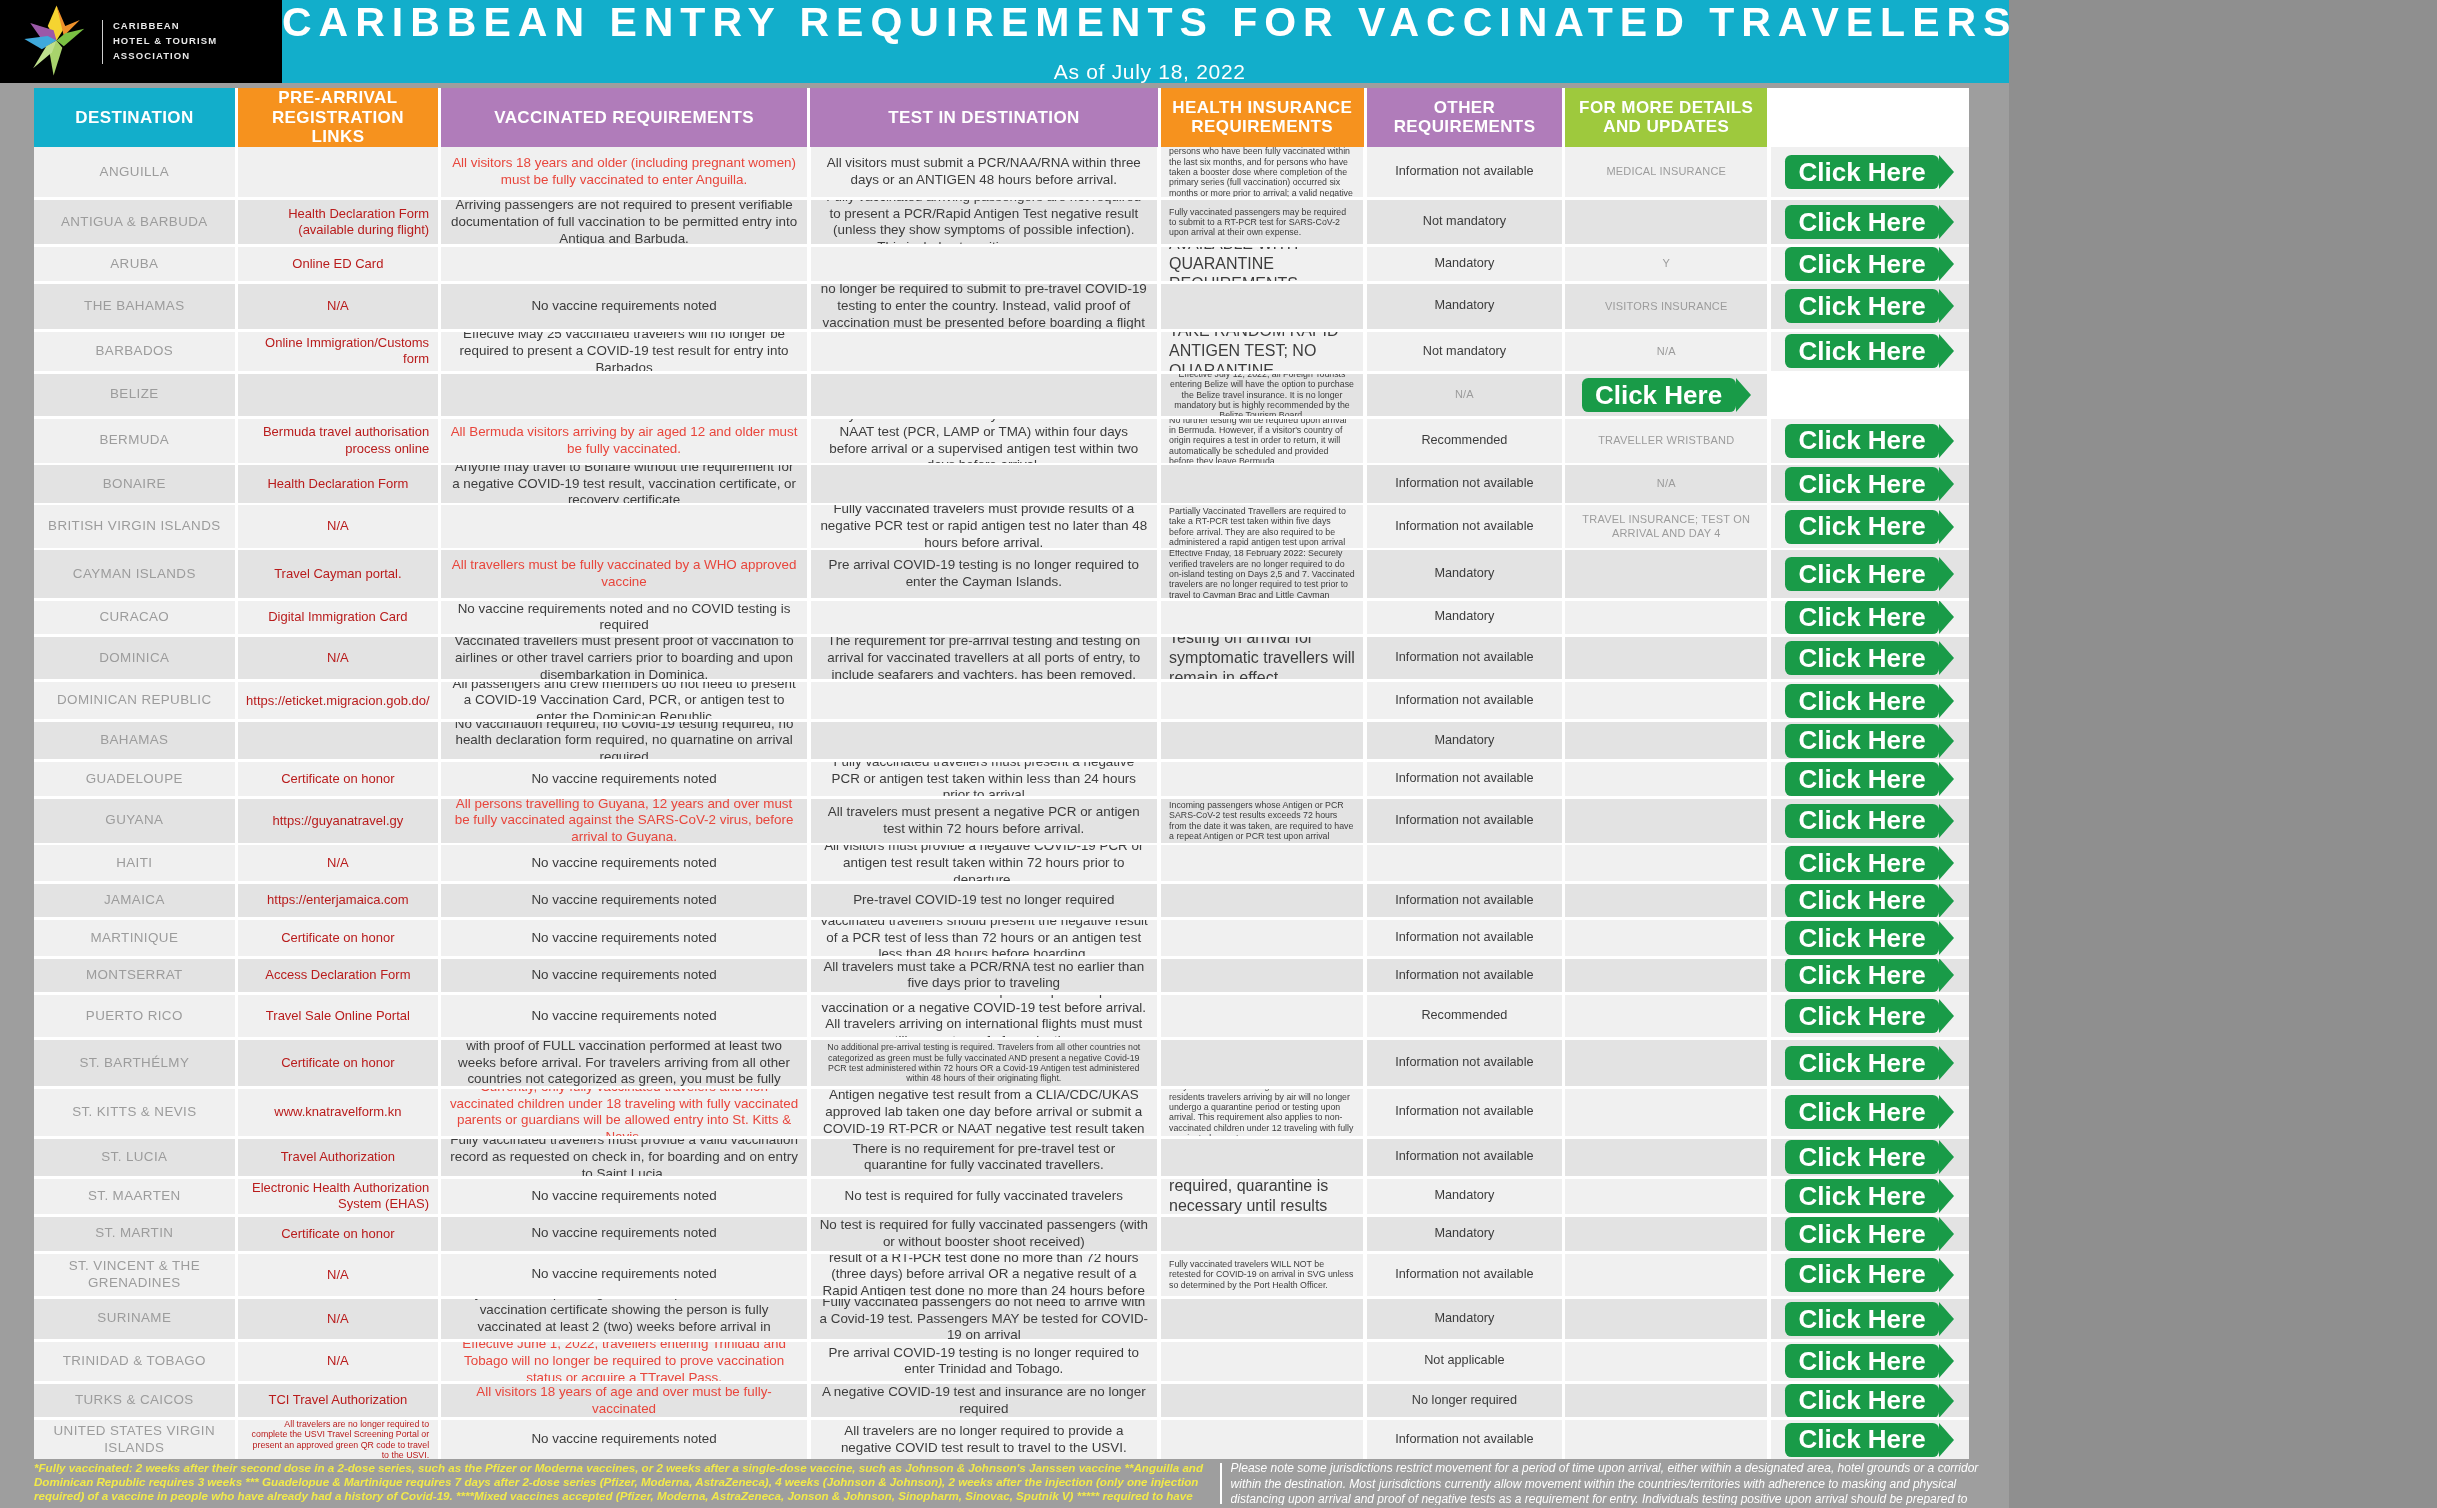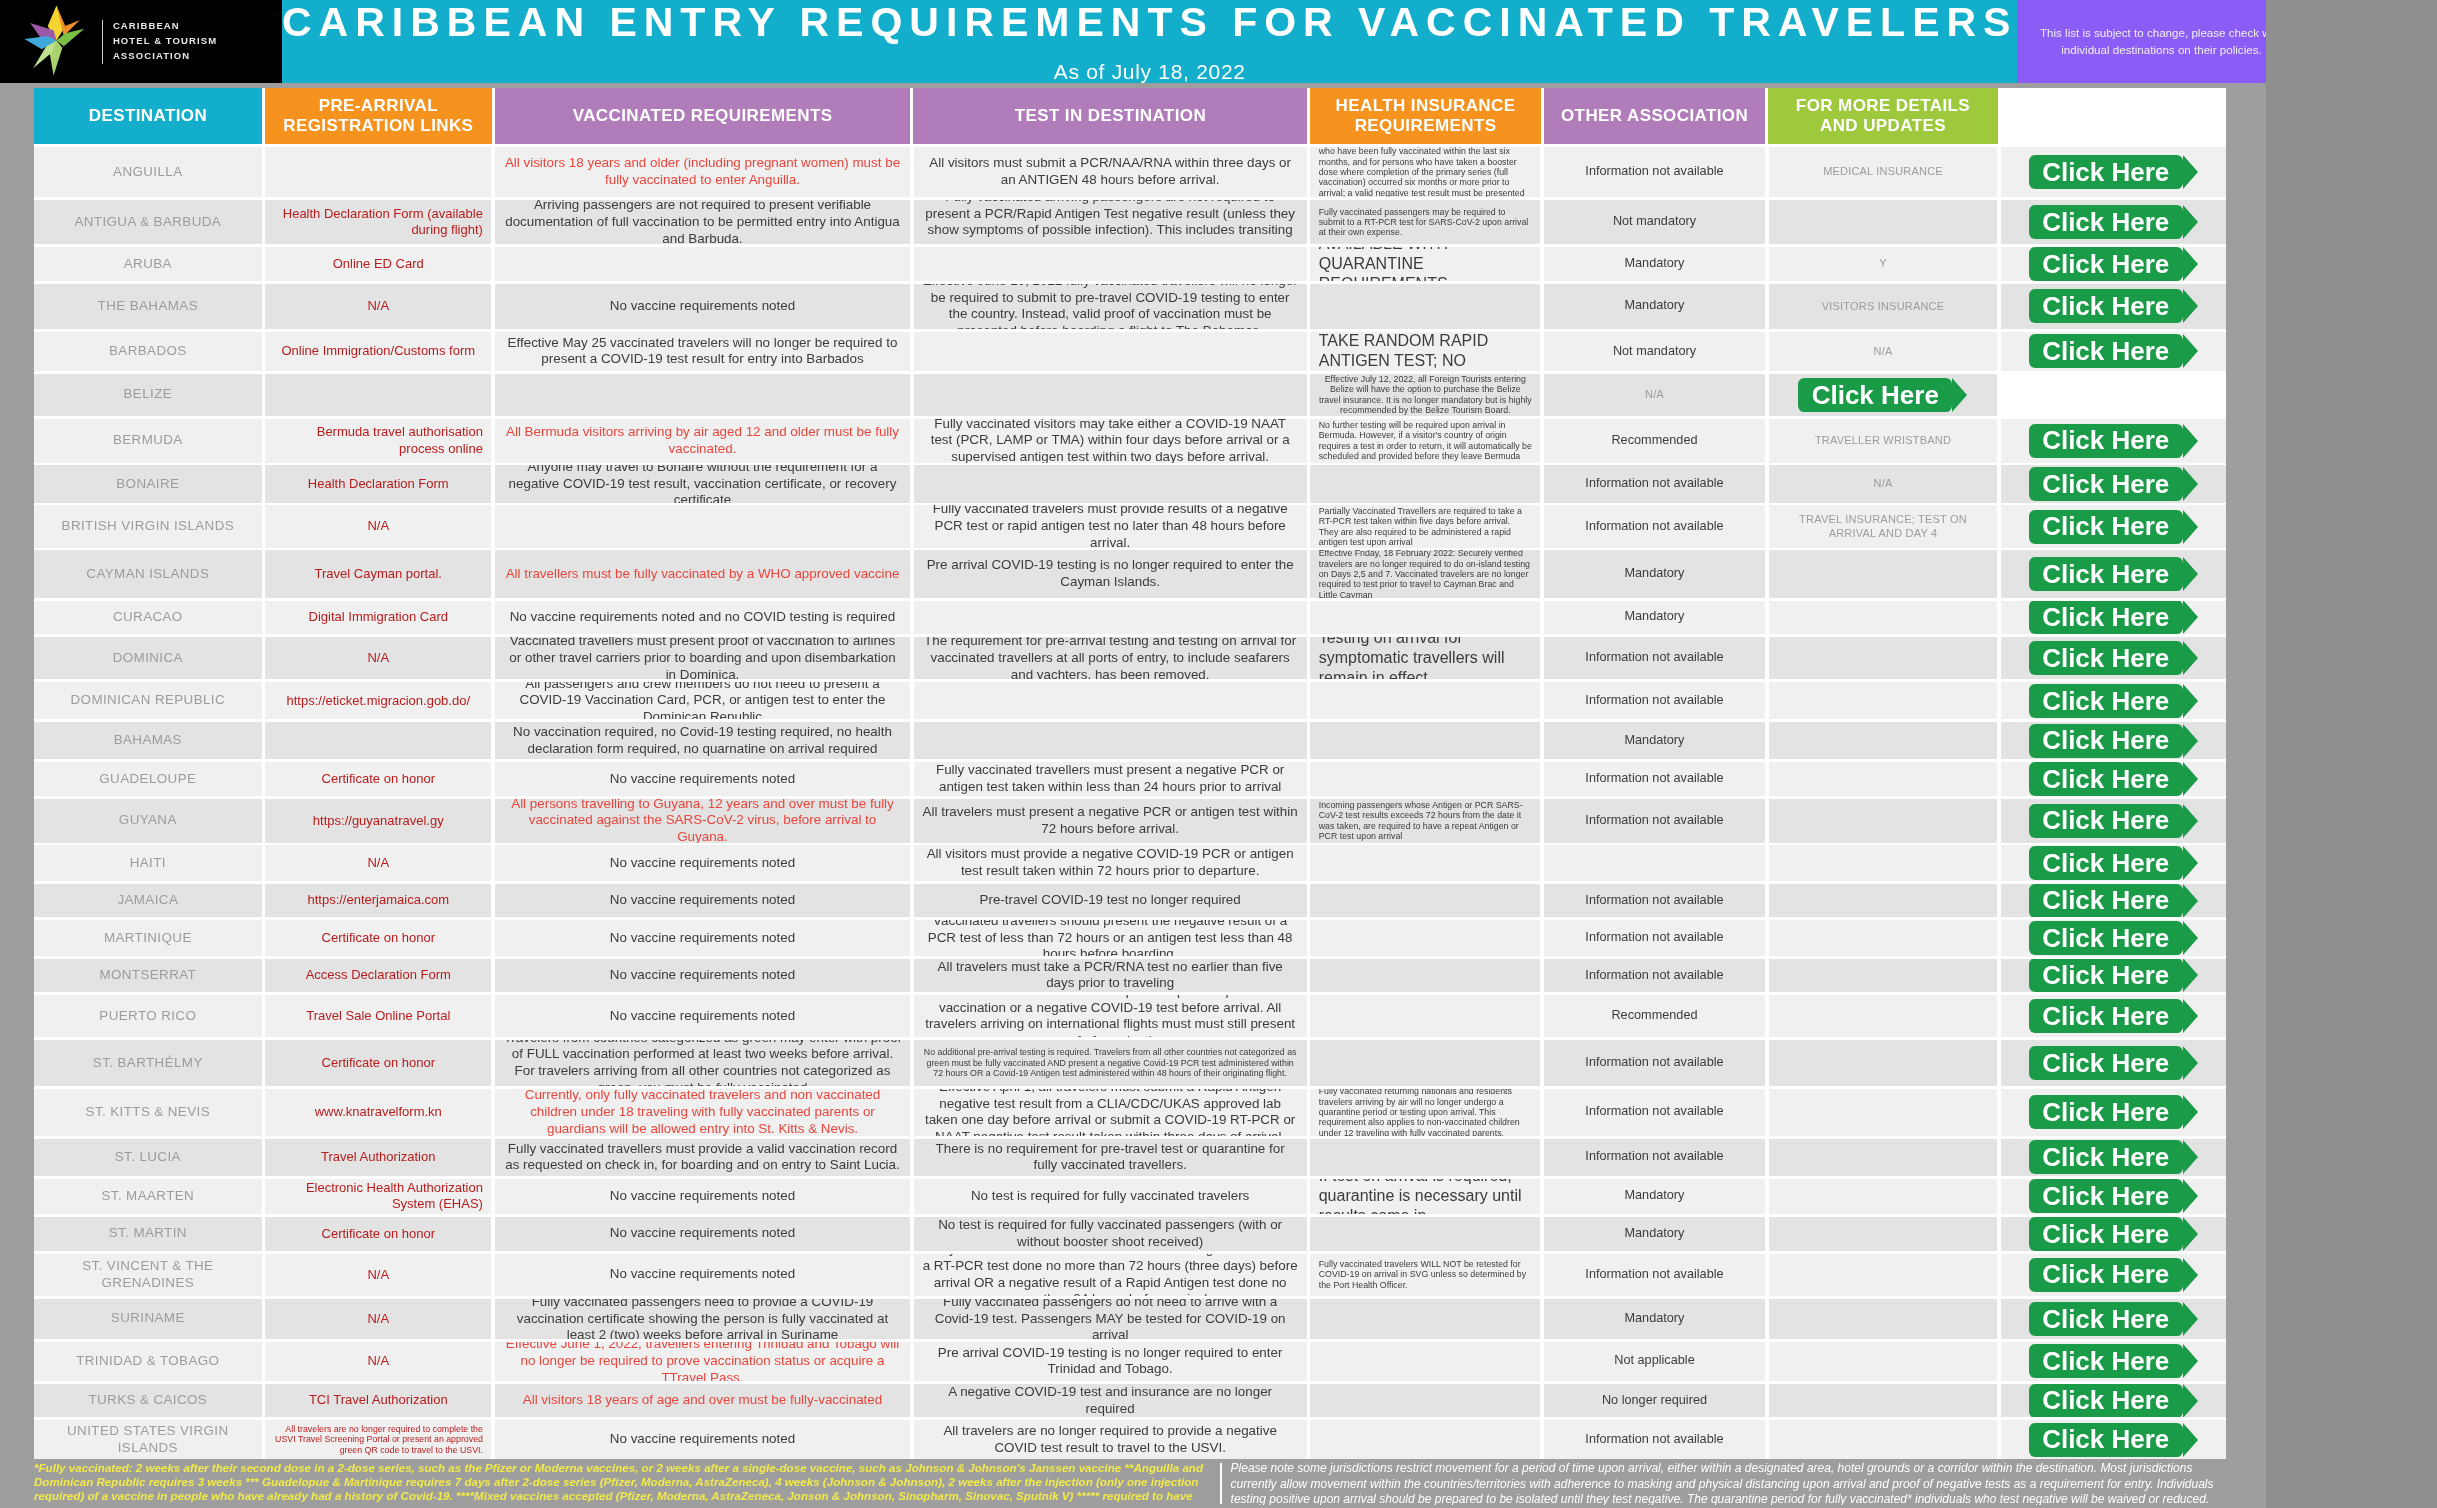--- a/index.html
+++ b/index.html
@@ -1,16 +1,16 @@
 <!DOCTYPE html>
 <html style="font-size:11.3px"><head>
 <meta charset="utf-8">
 <style>
   html,body{margin:0;padding:0;background:#8f8f8f;font-family:"Liberation Sans",sans-serif;}
-  .page{position:relative;width:2266px;height:1508px;background:#9e9e9e;overflow:hidden;}
+  .page{position:relative;width:2009px;height:1508px;background:#9e9e9e;overflow:hidden;}
 
   
   .topbar{position:absolute;left:0;top:0;width:100%;height:83px;display:flex;}
   .logo-block{width:282px;background:#000;display:flex;align-items:center;padding-left:20px;box-sizing:border-box;flex:none;}
   .logo-divider{width:1.4px;height:44px;background:#cfcfcf;margin:0 10px 0 8.5px;}
   .logo-text{color:#e8e8e8;font-size:9.5px;letter-spacing:1.1px;line-height:1.55;font-weight:bold;}
   .title-block{flex:1;background:#12aecb;display:flex;flex-direction:column;align-items:center;justify-content:center;gap:14px;}
   .main-title{color:#fff;font-weight:bold;font-size:41px;letter-spacing:7px;white-space:nowrap;}
   .sub-title{color:#fff;font-size:21px;letter-spacing:0.7px;}
   .note-block{width:288px;background:#8b5cf6;flex:none;display:flex;align-items:center;justify-content:center;padding:0 12.7px;box-sizing:border-box;}
@@ -86,21 +86,21 @@
     </div>
   </div>
 
   <div class="table-wrap">
     <div class="colheads">
         <div class="colhead c-cyan">DESTINATION</div>
         <div class="colhead c-orange">PRE-ARRIVAL REGISTRATION LINKS</div>
         <div class="colhead c-purple">VACCINATED REQUIREMENTS</div>
         <div class="colhead c-purple">TEST IN DESTINATION</div>
         <div class="colhead c-orange">HEALTH INSURANCE REQUIREMENTS</div>
-        <div class="colhead c-purple">OTHER ASSOCIATION</div>
+        <div class="colhead c-purple">OTHER REQUIREMENTS</div>
         <div class="colhead c-green">FOR MORE DETAILS AND UPDATES</div>
       </div>
     <div class="tbody">
         <div class="row light" style="flex-grow: 1.5;">
           <div class="cell dest">ANGUILLA</div>
           <div class="cell link"></div>
           <div class="cell vax">
             <span class="red">All visitors 18 years and older (including pregnant women) must be fully vaccinated to enter Anguilla.</span>
           </div>
           <div class="cell test">All visitors must submit a PCR/NAA/RNA within three days or an ANTIGEN 48 hours before arrival.</div>

